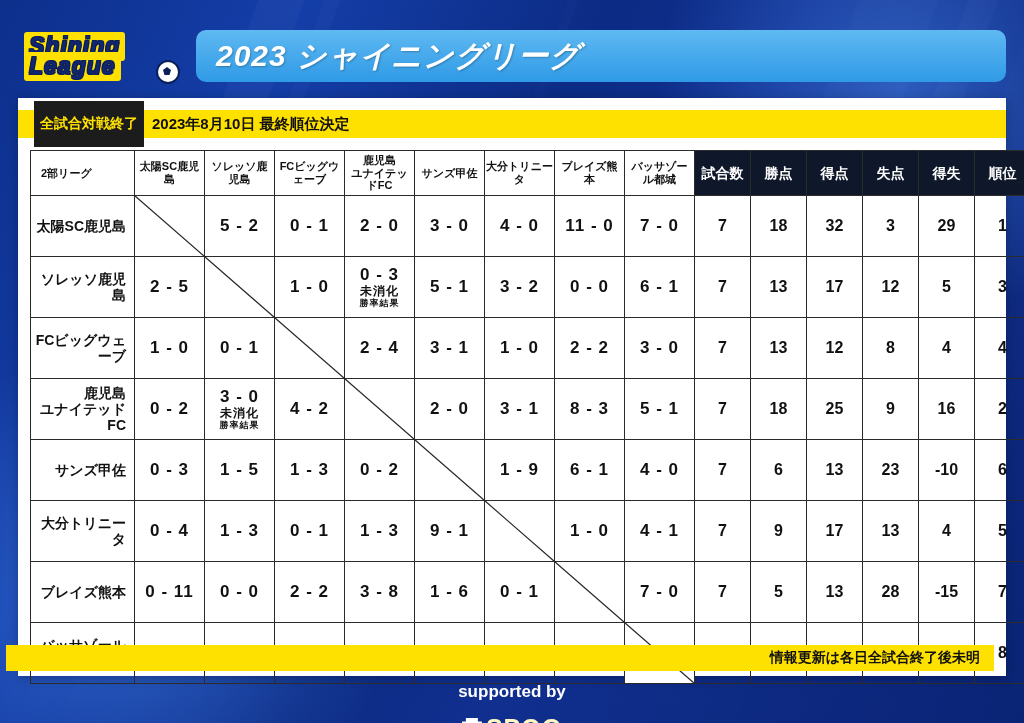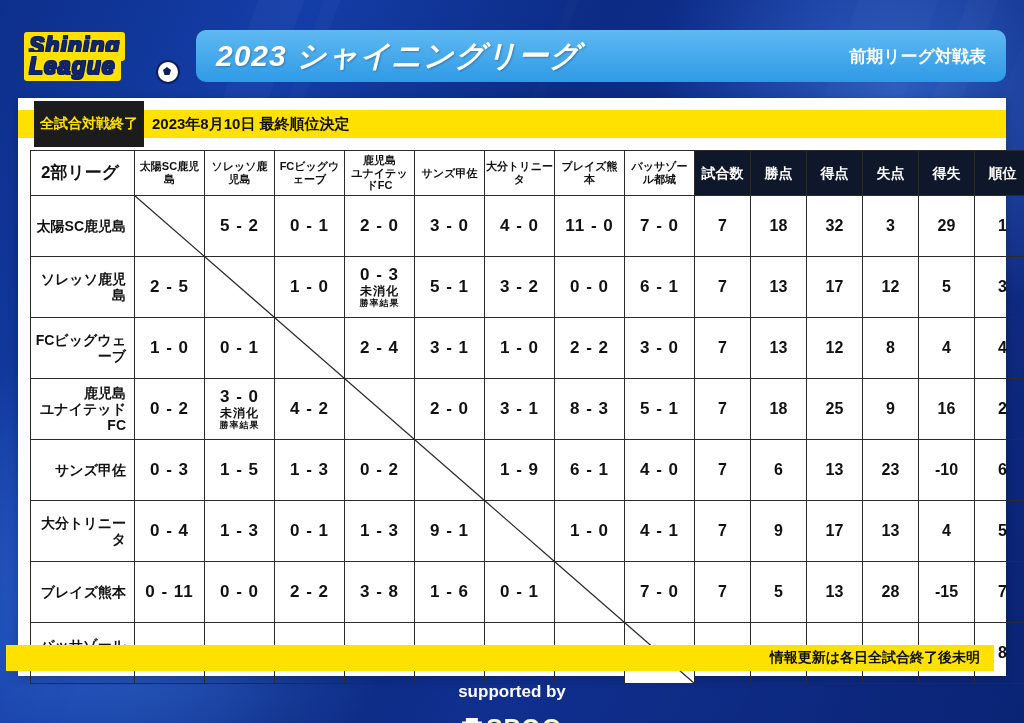--- a/index.html
+++ b/index.html
@@ -220,21 +220,21 @@
     color: #111;
   }
   thead th {
     height: 44px;
     font-size: 11px;
     font-weight: bold;
     line-height: 1.15;
     padding: 0 1px;
   }
   th.corner {
-    font-size: 17px;
+    font-size: 11px;
     text-align: left;
     padding-left: 10px;
   }
   th.stat {
     background: #0f172a;
     color: #ffffff;
     font-size: 14px;
   }
   tbody th.team {
     height: 58px;
@@ -296,21 +296,20 @@
 </div>
 
 <div id="logo">
   <div class="word w1">Shining</div>
   <div class="word w2">League</div>
   <div class="ball"></div>
 </div>
 
 <div id="title-bar">
   <div class="main-title">2023 シャイニングリーグ</div>
-  <div class="sub-title">前期リーグ対戦表</div>
 </div>
 
 <div id="sheet"></div>
 
 <div id="notice-bar">
   <div class="tag">全試合対戦終了</div>
   <div class="txt">2023年8月10日 最終順位決定</div>
 </div>
 
 <div id="table-wrap">

